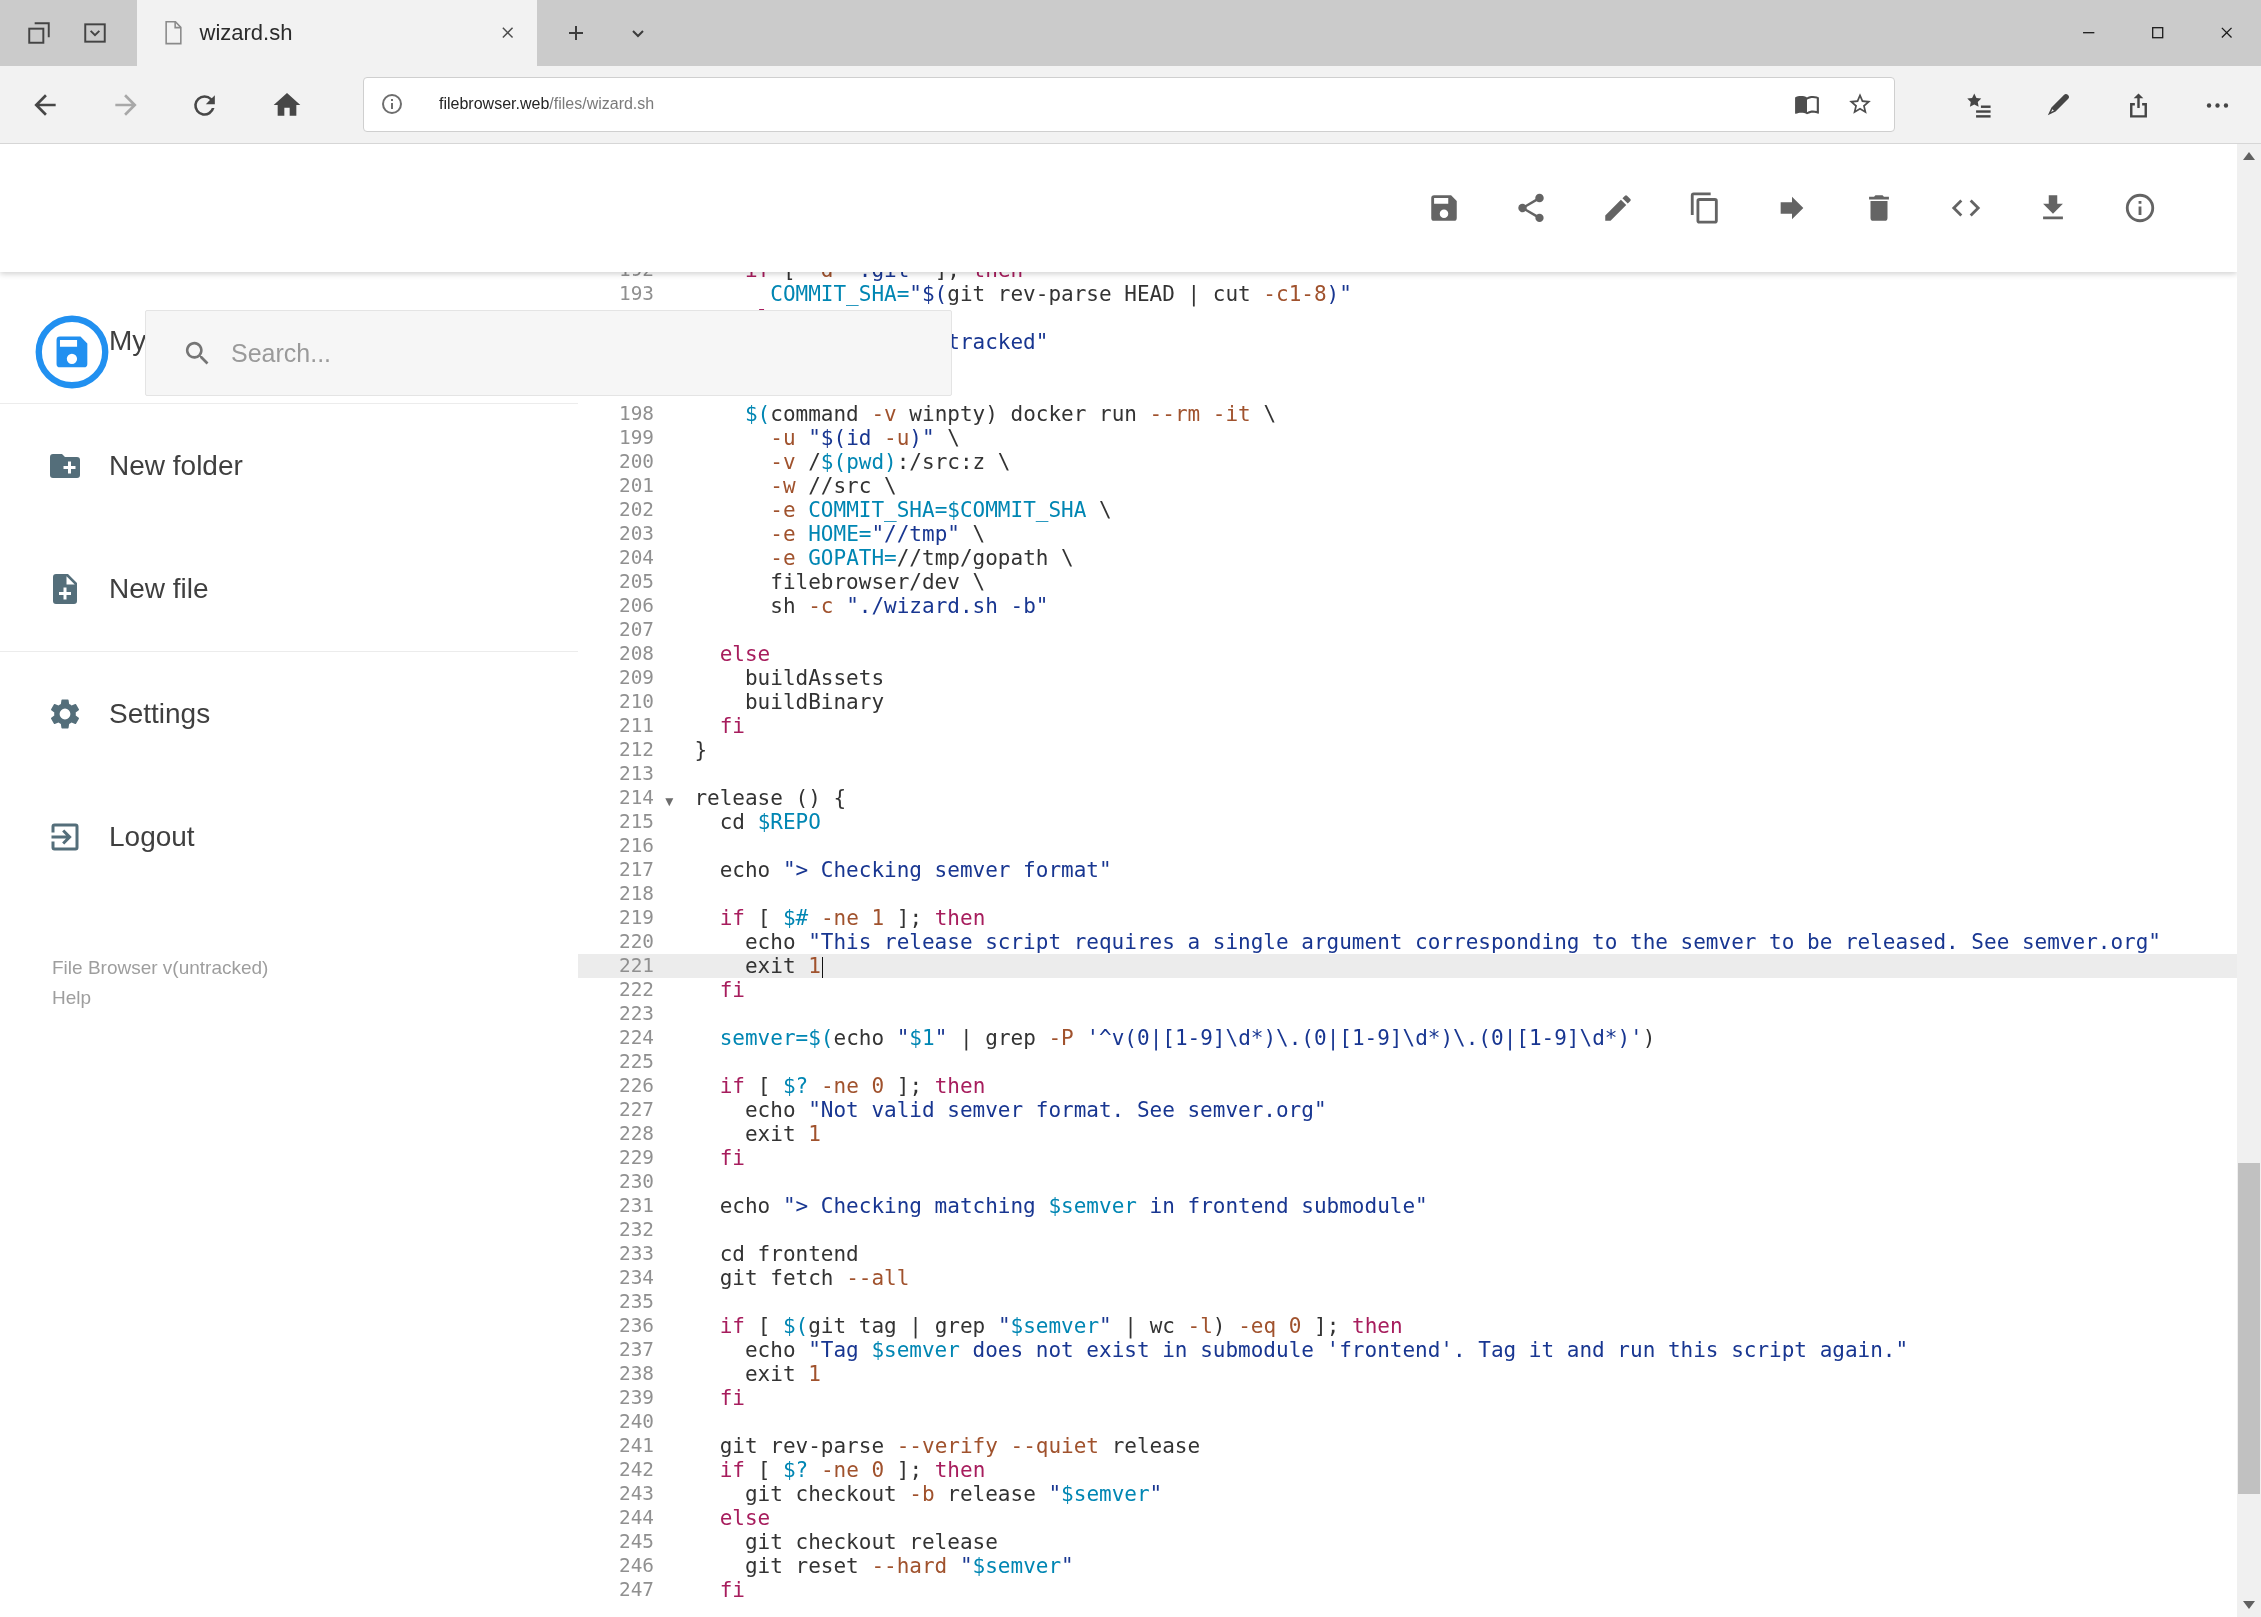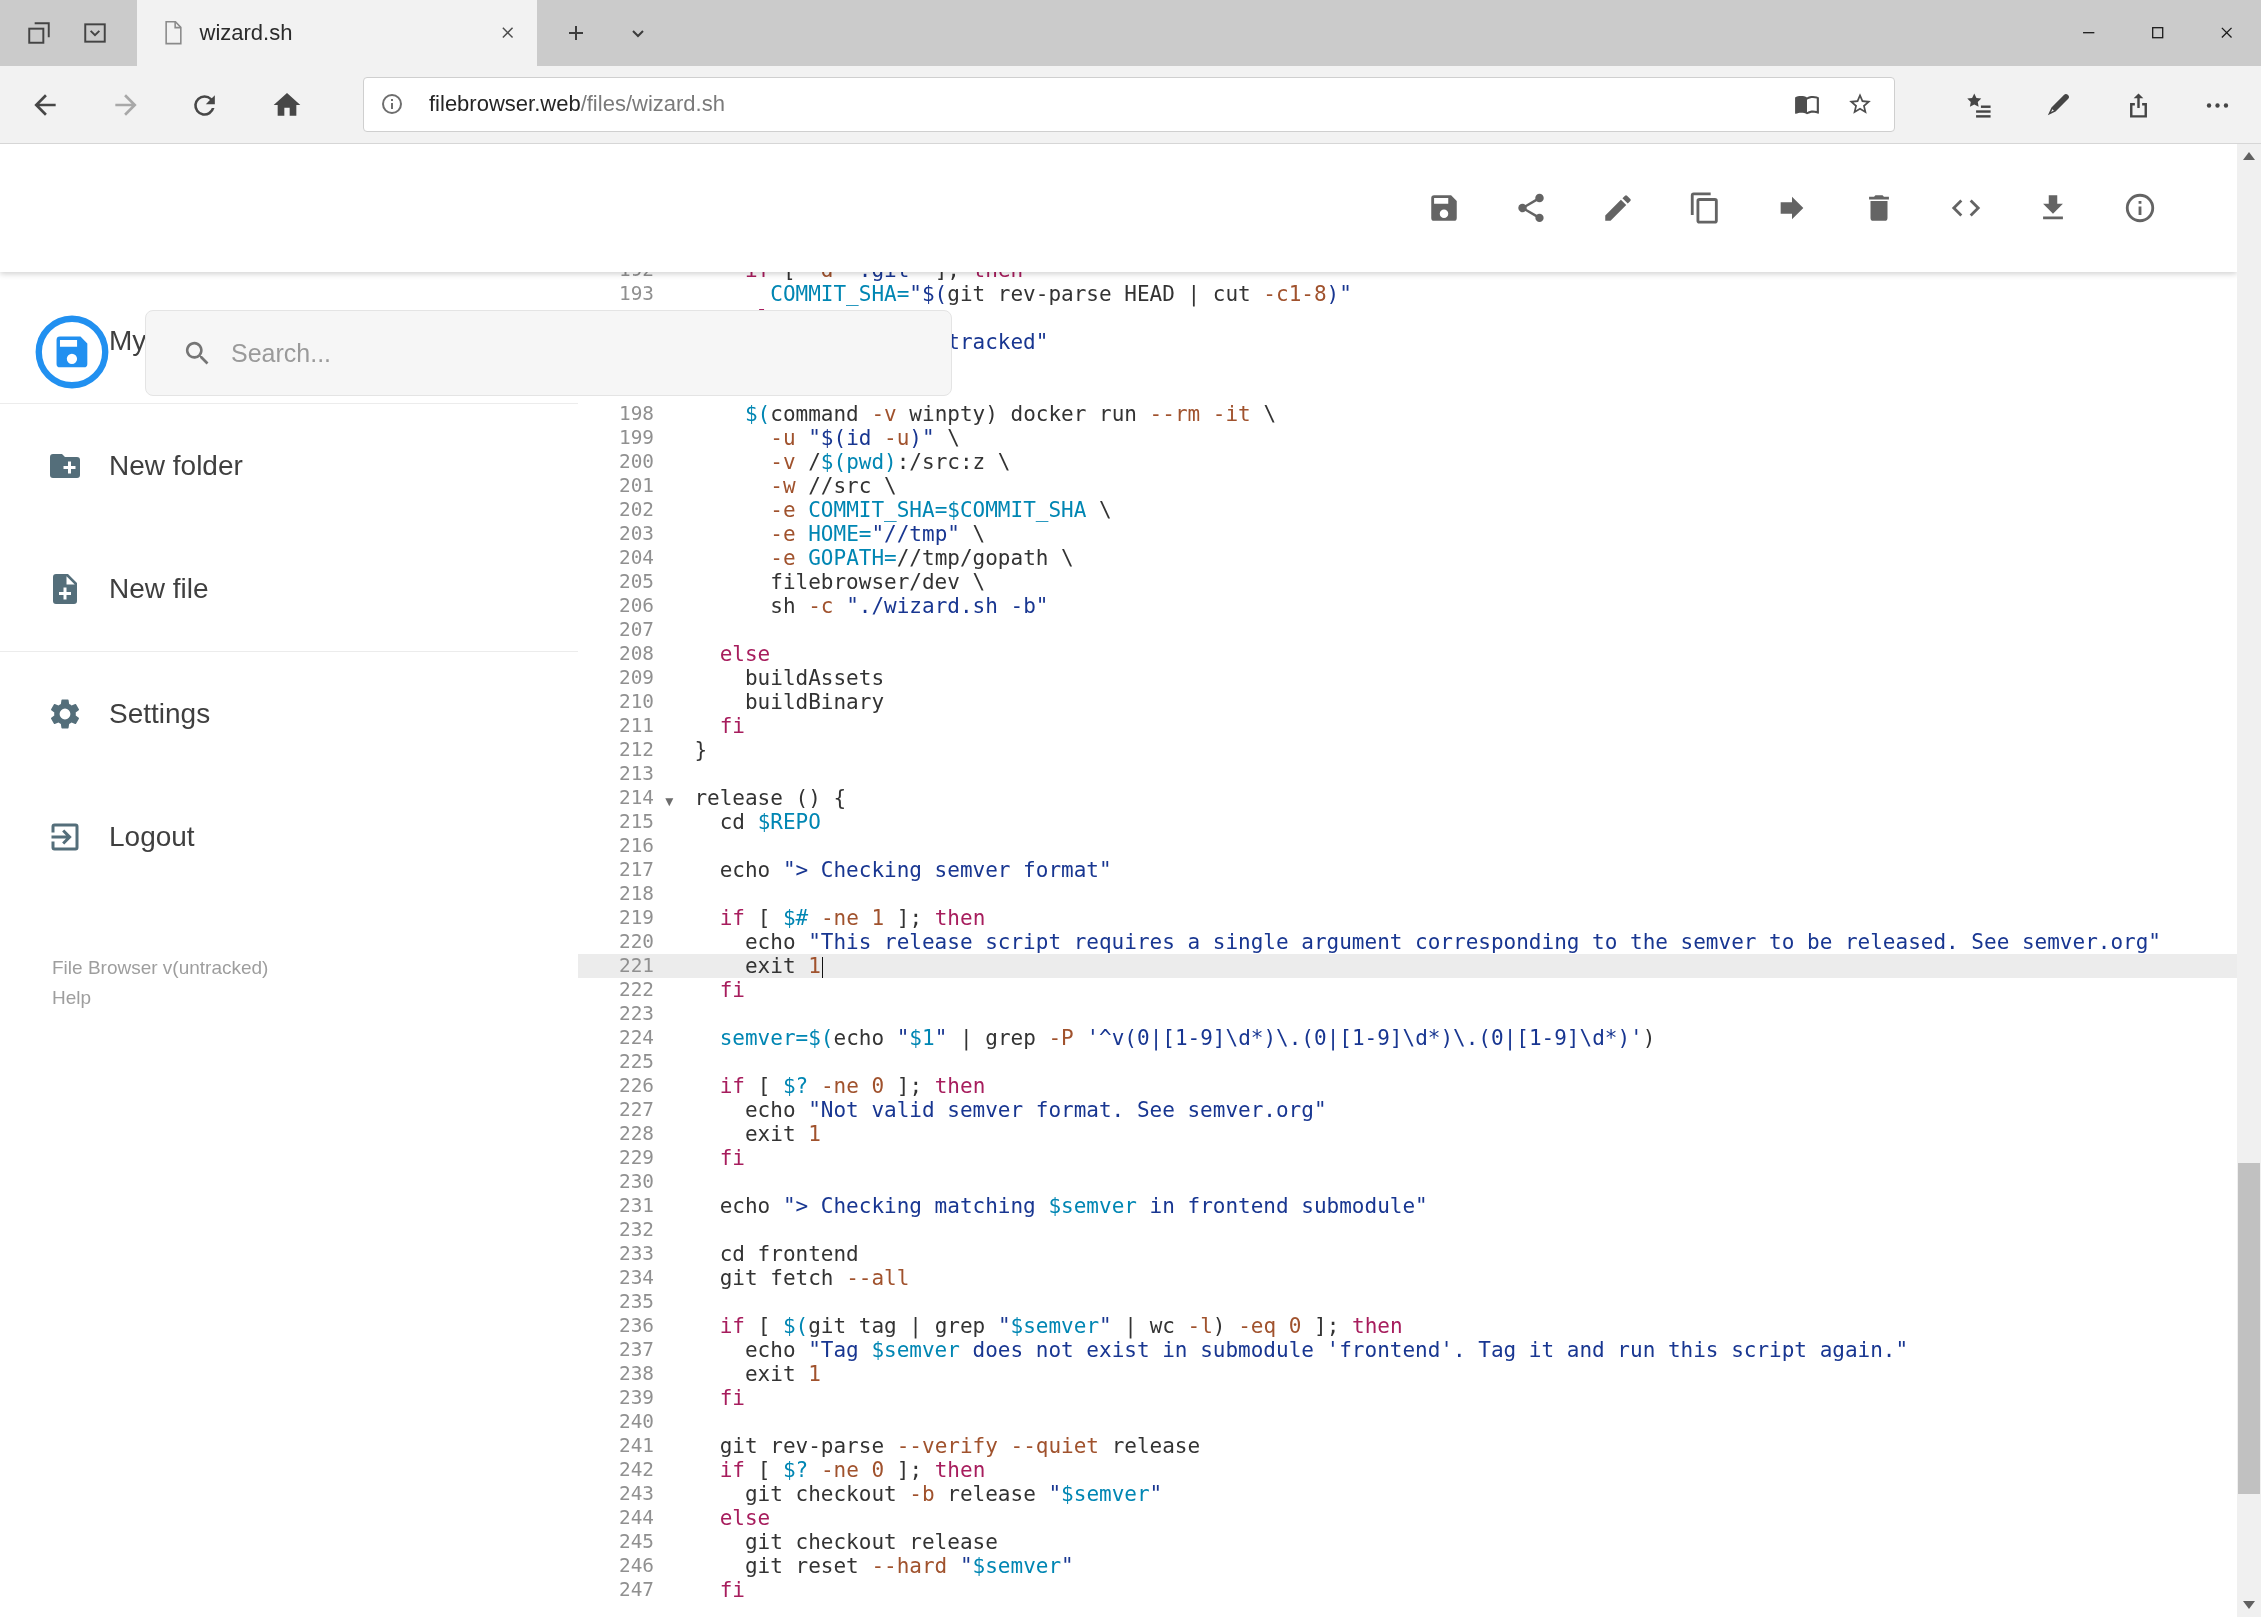--- a/index.html
+++ b/index.html
@@ -10,28 +10,28 @@
 .tb-btn{position:absolute;top:0;height:66px;display:flex;align-items:center;justify-content:center;cursor:default}
 .tab{position:absolute;left:137px;top:0;width:400px;height:66px;background:#f2f2f2;display:flex;align-items:center}
 .tab-title{margin-left:14.5px;font-size:22px;color:#2b2b2b}
 .tab-close{position:absolute;right:16px;top:19.4px;width:27.4px;height:27.4px;display:flex;align-items:center;justify-content:center}
 .winbtns{position:absolute;right:0;top:0;height:66px;display:flex}
 .winbtn{width:69px;height:66px;display:flex;align-items:center;justify-content:center}
 
 .navbar{position:absolute;left:0;top:66px;width:2261px;height:78px;background:#f2f2f2;border-bottom:0.8px solid #d6d6d6;z-index:20}
 .nav-btn{position:absolute;top:0;height:78px;width:47px;display:flex;align-items:center;justify-content:center}
 .addressbar{position:absolute;left:363px;top:10.5px;width:1532px;height:55px;background:#fff;border:0.8px solid #cfcfcf;border-radius:4px;display:flex;align-items:center}
-.url{margin-left:25px;font-size:22px;white-space:nowrap}
+.url{margin-left:35px;font-size:16px;white-space:nowrap}
 .url .host{color:#252525}
 .url .path{color:#7a7a7a}
 .ab-spacer{flex:1}
 
 .appheader{position:absolute;left:0;top:144px;width:2237px;height:128px;background:#fff;box-shadow:0 2.4px 5.7px rgba(0,0,0,.18);z-index:10}
 .logo{position:absolute;left:34px;top:170px;width:76px;height:76px}
-.searchbox{position:absolute;left:145px;top:166px;width:807px;height:86px;background:#f6f6f6;border:0.8px solid #e4e4e4;border-radius:8px;display:flex;align-items:center}
+.searchbox{position:absolute;left:145px;top:166px;width:807px;height:86px;background:#f6f6f6;border:0.8px solid #e4e4e4;border-radius:2px;display:flex;align-items:center}
 .searchbox svg{margin-left:36px}
 .searchbox input{border:none;outline:none;background:transparent;margin-left:18px;font-size:25px;color:#444;font-family:"Liberation Sans",sans-serif;width:646px}
 .searchbox input::placeholder{color:#9a9a9a}
 .toolbar{position:absolute;right:68px;top:0;height:128px;display:flex;align-items:center;gap:29px}
 .tool-btn{width:58px;height:58px;display:flex;align-items:center;justify-content:center;cursor:pointer}
 .tool-btn svg{width:34px;height:34px;fill:#646464}
 
 .sidebar{position:absolute;left:0;top:271px;width:578px;height:1346px;background:#fff}
 .sb-list{padding-top:8px}
 .sb-item{height:124px;display:flex;align-items:center;padding-left:47px;cursor:pointer}

